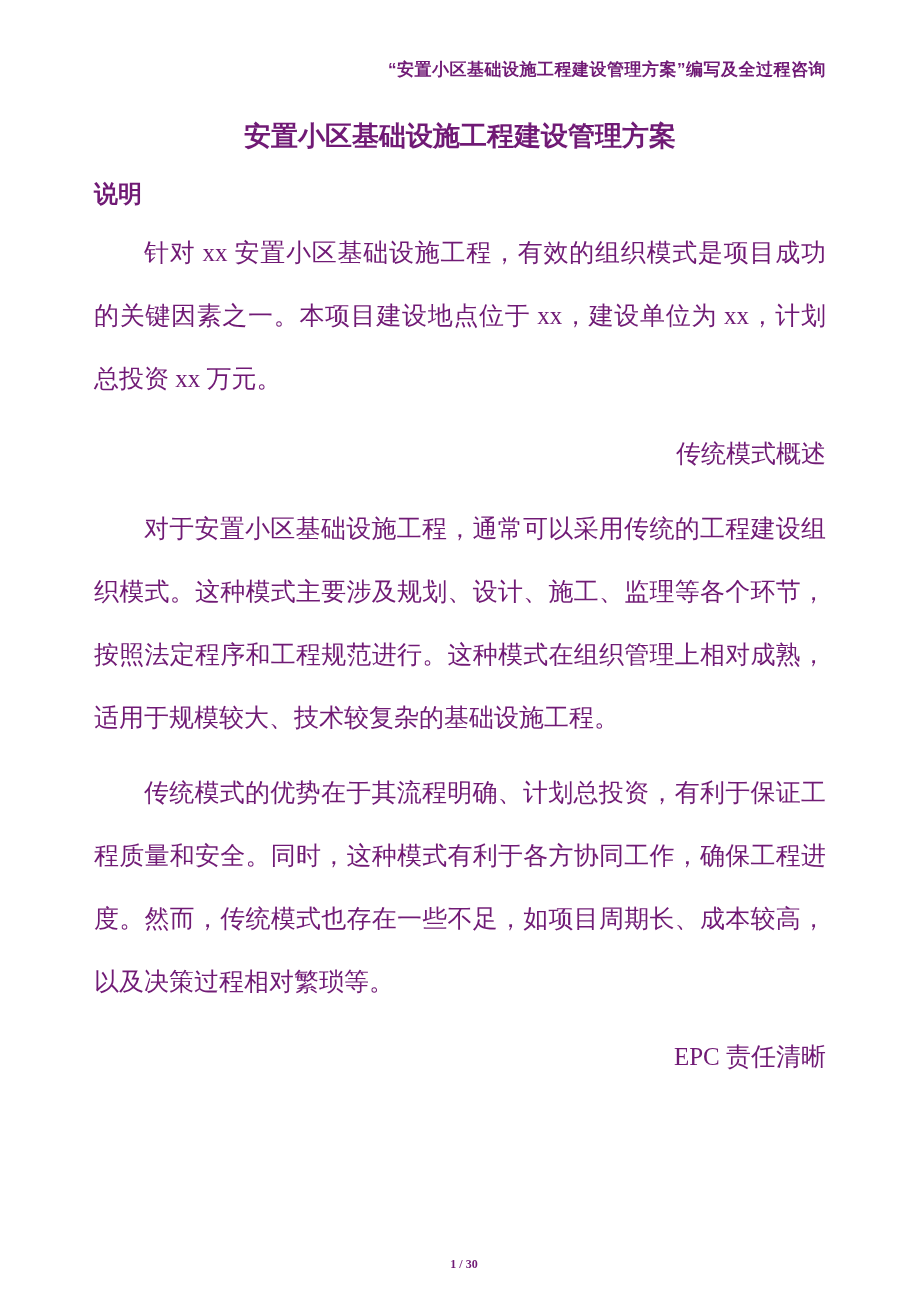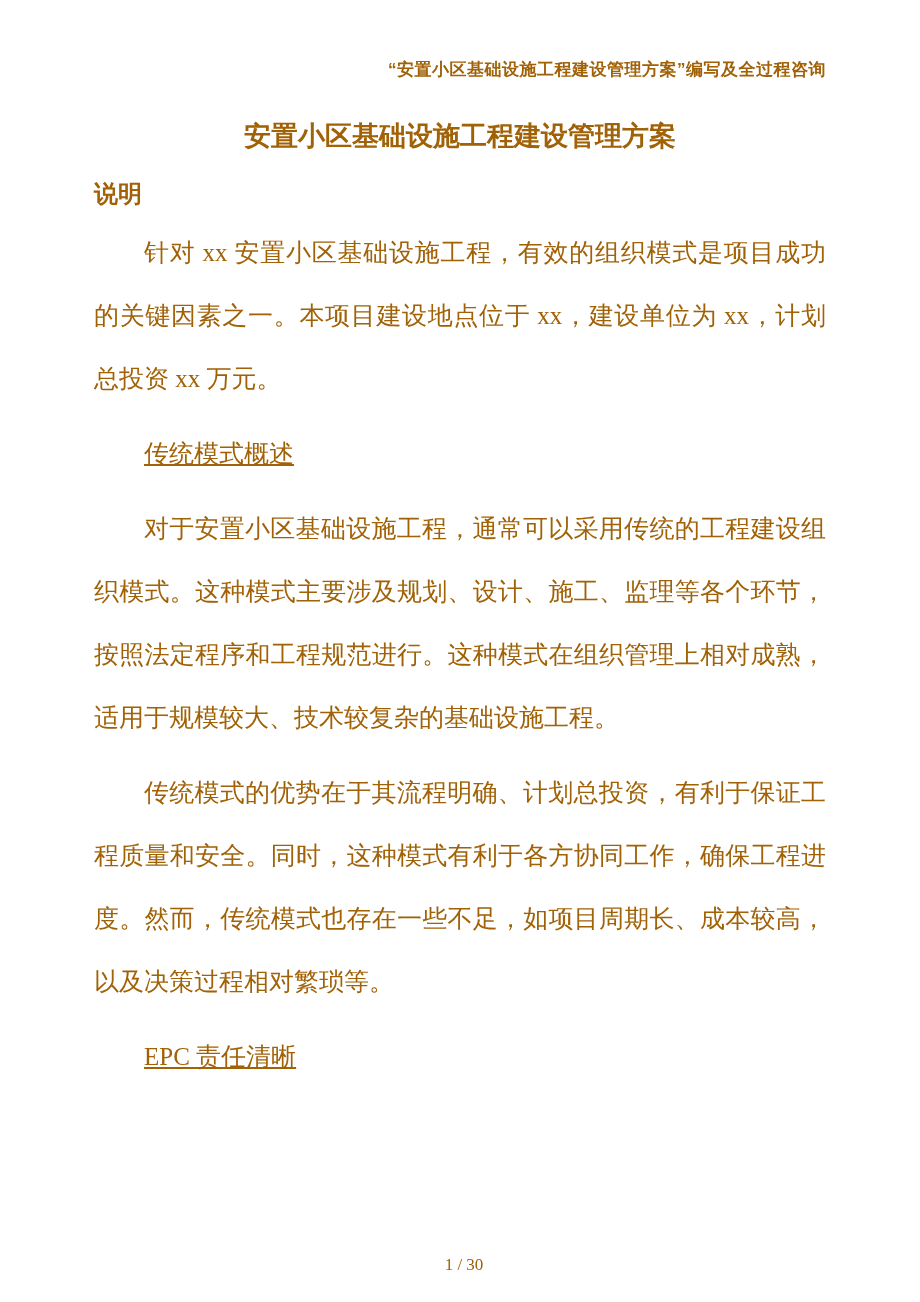--- a/index.html
+++ b/index.html
@@ -6,21 +6,21 @@
     margin: 0;
     padding: 0;
     background: #ffffff;
   }
   .page {
     position: relative;
     width: 892px;
     height: 1302px;
     margin: 0 auto;
     background: #ffffff;
-    color: #a16207;
+    color: #701a75;
     overflow: hidden;
   }
   .content {
     padding: 0 80px;
   }
   
   .doc-header {
     margin: 59px 0 0 0;
     font-family: "Liberation Sans", "DejaVu Sans", sans-serif;
     font-weight: 700;
@@ -54,32 +54,31 @@
     font-weight: 400;
     font-size: 25px;
     line-height: 63px;
     text-align: justify;
     text-indent: 2em;
   }
   .block.first {
     margin-top: 11px;
   }
   .heading {
-    text-align: left;
-    text-decoration: underline;
+    text-align: right;
   }
   
   .page-footer {
     position: absolute;
     left: 8px;
     right: 0;
     bottom: 28px;
     font-family: "Liberation Serif", "DejaVu Serif", serif;
-    font-weight: 400;
-    font-size: 17px;
+    font-weight: 700;
+    font-size: 12px;
     line-height: 19px;
     text-align: center;
   }
 </style>
 </head>
 <body>
 
 <div class="page">
   <div class="content">
 

